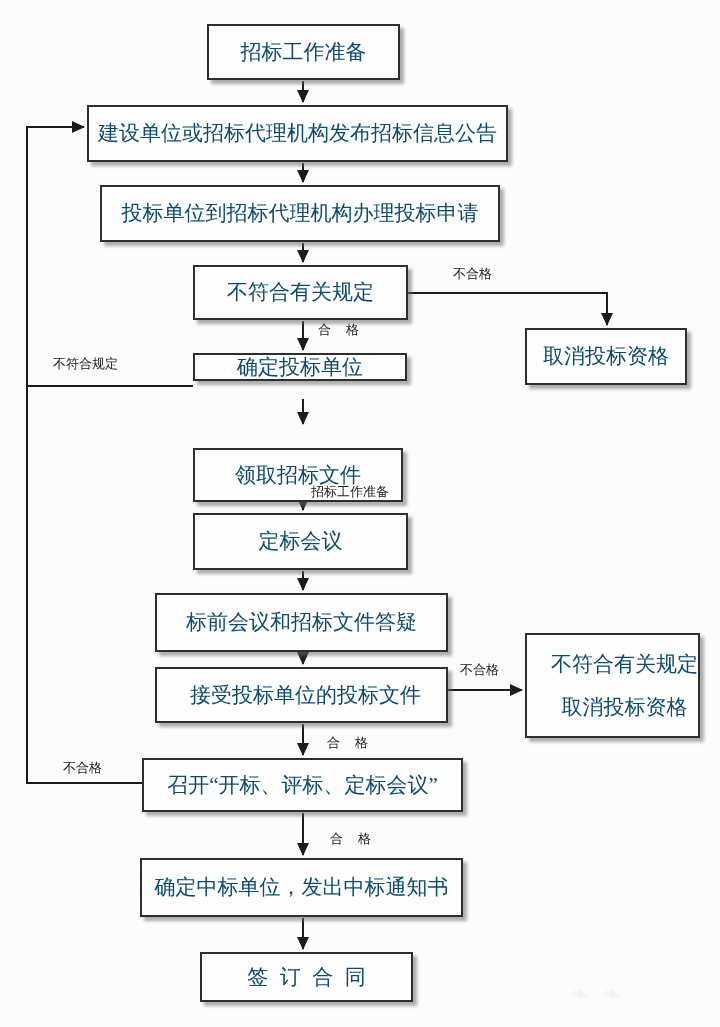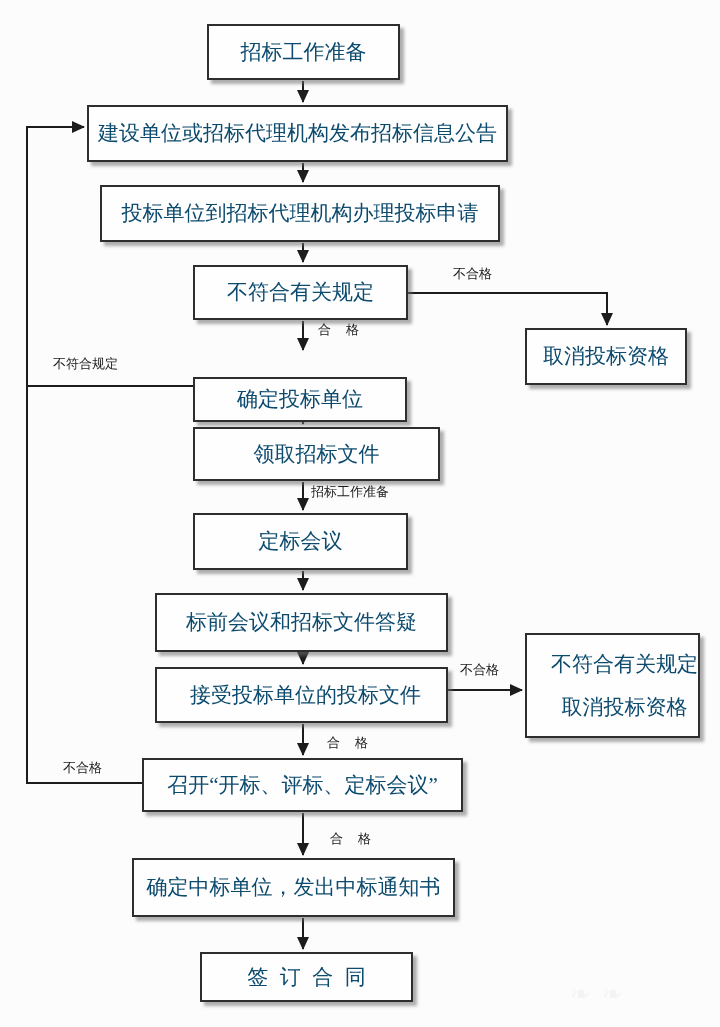--- a/index.html
+++ b/index.html
@@ -100,38 +100,38 @@
   <div class="node" style="left:207px; top:24px; width:193px; height:56px;">招标工作准备</div>
 
   <div class="node" style="left:87px; top:105px; width:421px; height:57px;">建设单位或招标代理机构发布招标信息公告</div>
 
   <div class="node" style="left:100px; top:185px; width:400px; height:57px;">投标单位到招标代理机构办理投标申请</div>
 
   <div class="node" style="left:193px; top:265px; width:215px; height:55px;">不符合有关规定</div>
 
   <div class="node" style="left:525px; top:328px; width:162px; height:57px;">取消投标资格</div>
 
-  <div class="node" style="left:193px; top:353px; width:214px; height:45px;margin-top:24px;">确定投标单位</div>
+  <div class="node" style="left:193px; top:353px; width:214px; height:28px;">确定投标单位</div>
 
-  <div class="node" style="left:193px; top:427px; width:247px; height:54px;">领取招标文件</div>
+  <div class="node" style="left:193px; top:448px; width:210px; height:54px;">领取招标文件</div>
 
   <div class="node" style="left:193px; top:513px; width:215px; height:57px;">定标会议</div>
 
   <div class="node" style="left:155px; top:593px; width:293px; height:59px;">标前会议和招标文件答疑</div>
 
   <div class="node" style="left:155px; top:667px; width:293px; height:56px;padding-left:8px;">接受投标单位的投标文件</div>
 
   <div class="node two-line" style="left:525px; top:633px; width:175px; height:105px;padding-left:24px;">
     <span>不符合有关规定</span>
     <span>取消投标资格</span>
   </div>
 
   <div class="node" style="left:142px; top:758px; width:321px; height:54px;">召开“开标、评标、定标会议”</div>
 
-  <div class="node" style="left:132px; top:858px; width:323px; height:59px;">确定中标单位，发出中标通知书</div>
+  <div class="node" style="left:140px; top:858px; width:323px; height:59px;">确定中标单位，发出中标通知书</div>
 
   <div class="node wide-space" style="left:200px; top:952px; width:213px; height:50px;">签订合同</div>
 
   <div class="edge-label" style="left:453px; top:265px;">不合格</div>
 
   <div class="edge-label spaced" style="left:318px; top:321px;">合 格</div>
 
   <div class="edge-label" style="left:53px; top:355px;">不符合规定</div>
 
   <div class="edge-label" style="left:311px; top:483px;">招标工作准备</div>

